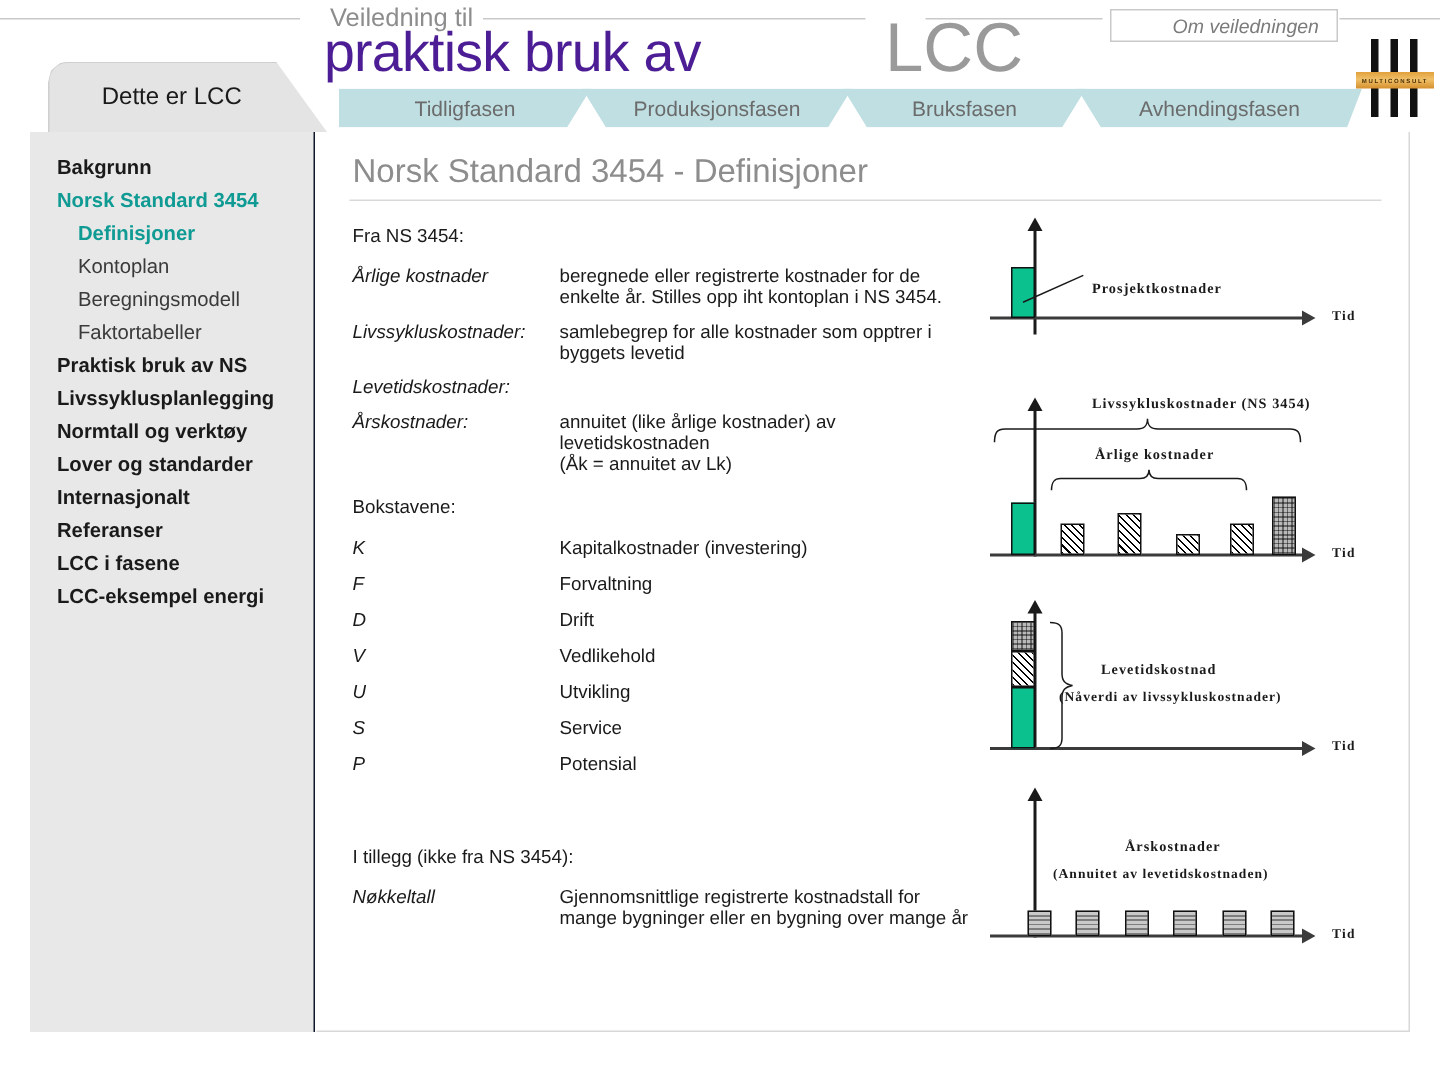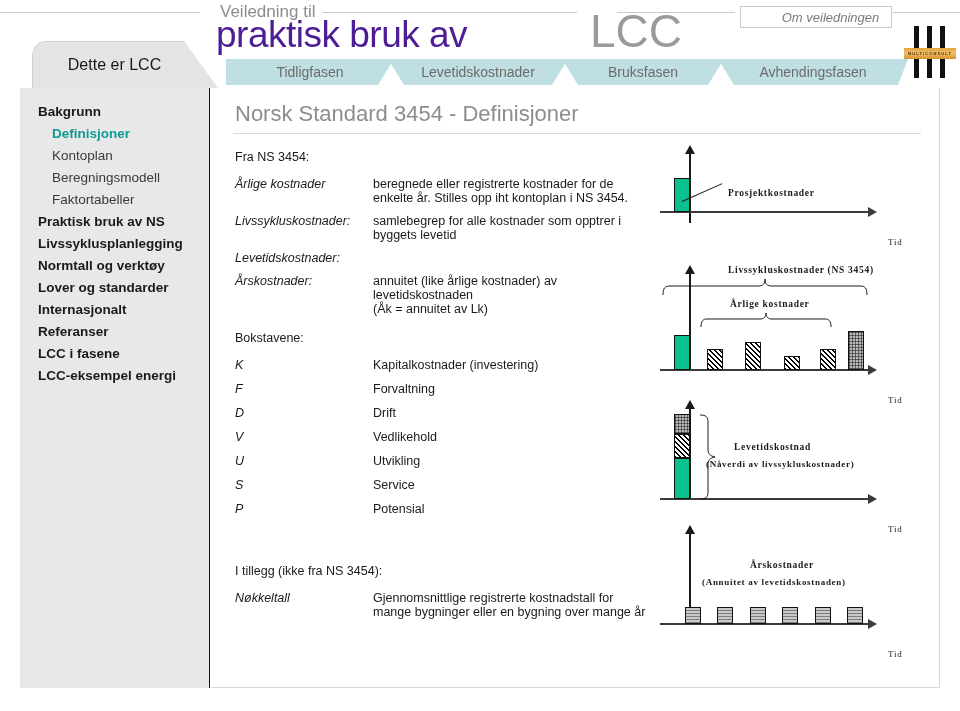--- a/index.html
+++ b/index.html
@@ -138,22 +138,22 @@
     position:absolute; width:0; height:0;
     border-left:5px solid transparent; border-right:5px solid transparent;
     border-bottom:9px solid #1a1a1a;
   }
   .arrow-right {
     position:absolute; width:0; height:0;
     border-top:5px solid transparent; border-bottom:5px solid transparent;
     border-left:9px solid #3b3b3b;
   }
   .tid-lbl {
-    position:absolute; font-size:9px; color:#1a1a1a; font-weight:normal;
-    letter-spacing:0.8px; font-family:"Liberation Serif", serif; white-space:nowrap;margin-top:32px;
+    position:absolute; font-size:9px; color:#1a1a1a; font-weight:bold;
+    letter-spacing:0.8px; font-family:"Liberation Serif", serif; white-space:nowrap;
   }
   .clbl {
     position:absolute; font-size:9.5px; color:#1a1a1a; font-weight:bold;
     letter-spacing:0.7px; font-family:"Liberation Serif", serif; white-space:nowrap;
   }
   .clbl.sub { font-weight:bold; font-size:9px; }
 
   .bar { position:absolute; border:1px solid #111; }
   .bar.green { background:#0bc18e; }
   .bar.hatch {
@@ -192,21 +192,21 @@
 
   <div id="tab-dette">
     <span>Dette er LCC</span>
   </div>
 
   <div id="phase-tabs">
     <div class="phase-tab first" style="left:0px;   width:168px;">
       <span>Tidligfasen</span>
     </div>
     <div class="phase-tab" style="left:162px; width:180px;">
-      <span>Levetidskostnader</span>
+      <span>Produksjonsfasen</span>
     </div>
     <div class="phase-tab" style="left:336px; width:162px;">
       <span>Bruksfasen</span>
     </div>
     <div class="phase-tab last" style="left:492px; width:190px;">
       <span>Avhendingsfasen</span>
     </div>
   </div>
 
   <div id="om-box">
@@ -218,20 +218,21 @@
     <div class="logo-bar" style="left:21px;"></div>
     <div class="logo-bar" style="left:34px;"></div>
     <div id="logo-band">
       <span>MULTICONSULT</span>
     </div>
   </div>
 </div>
 
 <nav id="sidebar">
   <div class="nav-item bold">Bakgrunn</div>
+  <div class="nav-item accent">Norsk Standard 3454</div>
   <div class="nav-item sub accent">Definisjoner</div>
   <div class="nav-item sub">Kontoplan</div>
   <div class="nav-item sub">Beregningsmodell</div>
   <div class="nav-item sub">Faktortabeller</div>
   <div class="nav-item bold">Praktisk bruk av NS</div>
   <div class="nav-item bold">Livssyklusplanlegging</div>
   <div class="nav-item bold">Normtall og verktøy</div>
   <div class="nav-item bold">Lover og standarder</div>
   <div class="nav-item bold">Internasjonalt</div>
   <div class="nav-item bold">Referanser</div>

